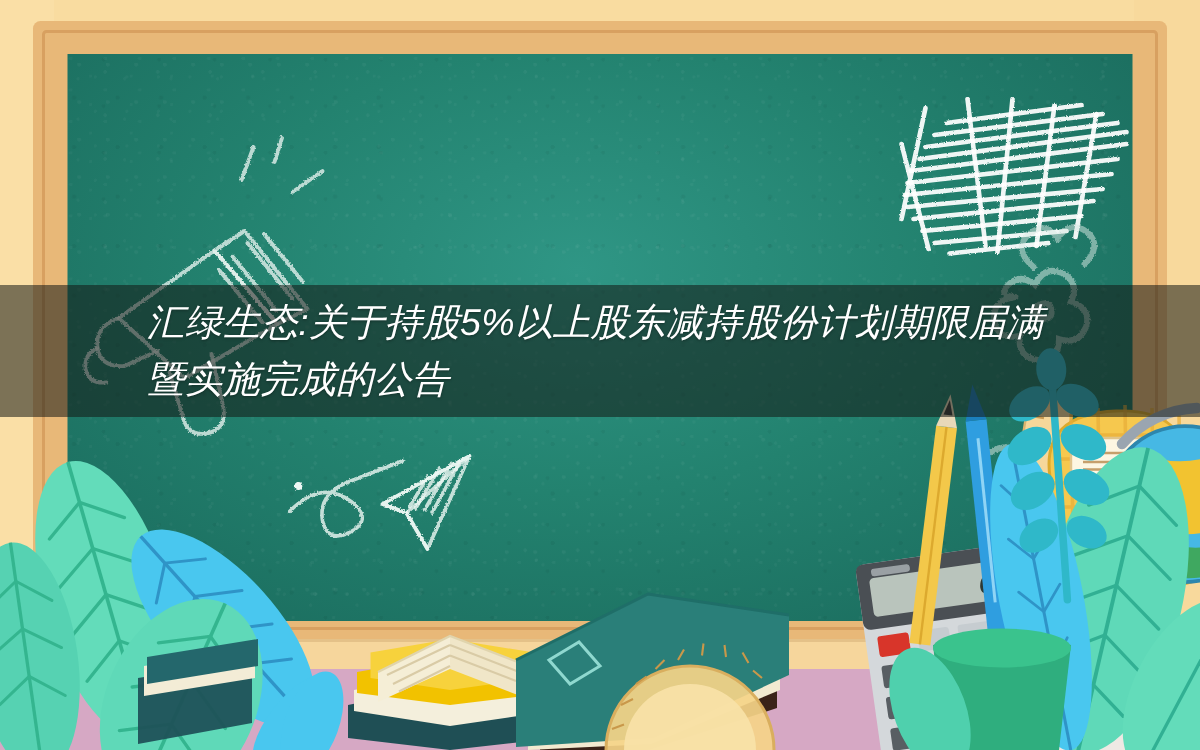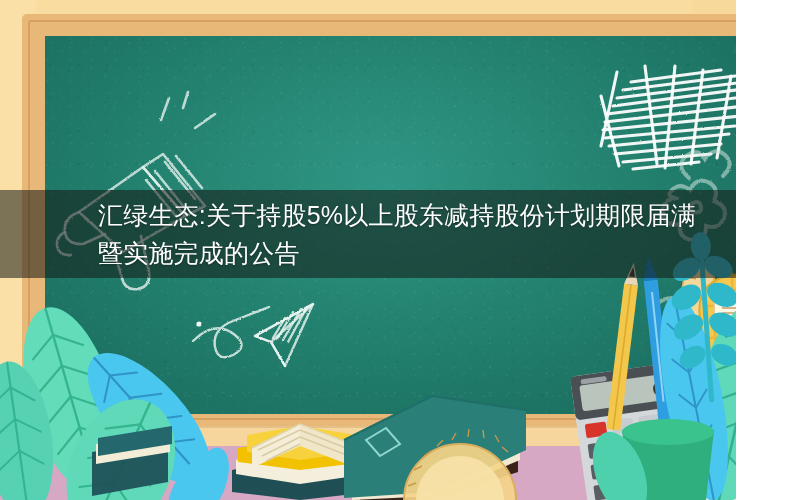--- a/index.html
+++ b/index.html
@@ -4,24 +4,25 @@
 <style>
   html, body {
     margin: 0; padding: 0;
     background: #ffffff;
   }
   body {
     font-family: "Liberation Sans", "DejaVu Sans", sans-serif;
   }
   #stage {
     position: relative;
-    width: 736px;
+    width: 800px;
     height: 500px;
     overflow: hidden;
     background: #b91c1c;
+    font-style: italic;
   }
   
   .bg-base {
     position: absolute; inset: 0;
     background: #f9dca0;
   }
   .bg-left-strip {
     position: absolute;
     left: 0; top: 0; width: 36px; height: 500px;
     background: #fadfa6;

